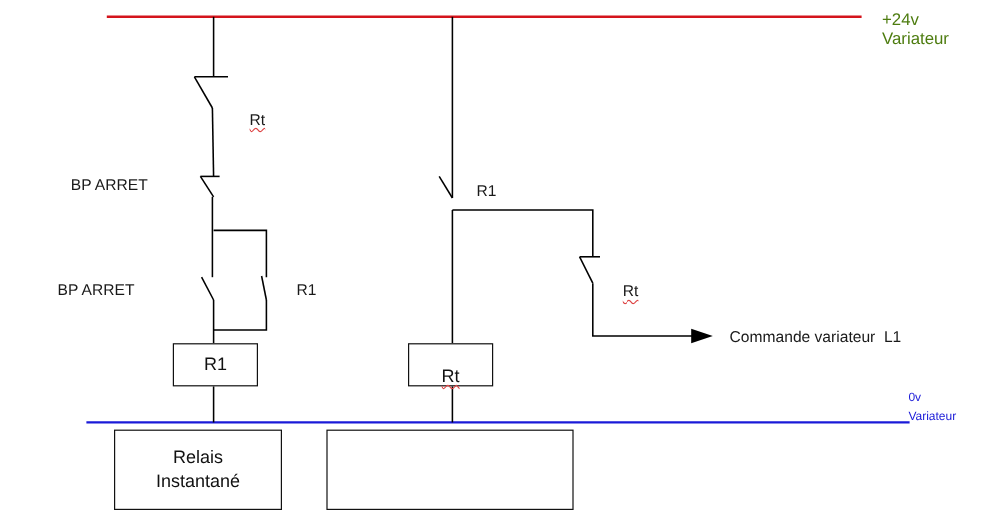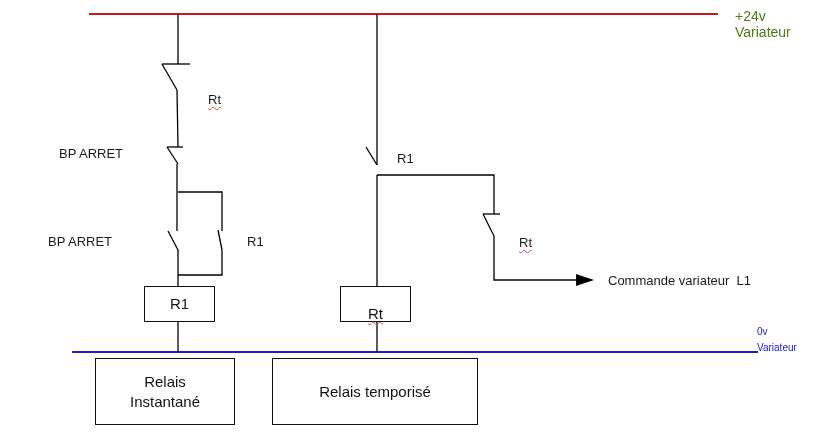--- a/index.html
+++ b/index.html
@@ -70,21 +70,20 @@
 </div>
 <div class="box" style="left:340px;top:286px;width:71px;height:36px;">
   <span class="squiggle">Rt</span>
 </div>
 
 <div class="box" style="left:95px;top:358px;width:140px;height:67px;flex-direction:column;align-items:center;">
   <div>Relais</div>
   <div>Instantané</div>
 </div>
 <div class="box" style="left:272px;top:358px;width:206px;height:67px;flex-direction:column;">
-  <div>Relais temporisé</div>
 </div>
 
 <div class="lbl squiggle" style="left:208px;top:72px;">Rt</div>
 <div class="lbl" style="left:59px;top:146px;">BP ARRET</div>
 <div class="lbl" style="left:48px;top:234px;">BP ARRET</div>
 <div class="lbl" style="left:247px;top:234px;">R1</div>
 
 <div class="lbl" style="left:397px;top:151px;">R1</div>
 <div class="lbl squiggle" style="left:519px;top:215px;">Rt</div>
 <div class="lbl" style="left:608px;top:273px;white-space:pre;">Commande variateur  L1</div>

